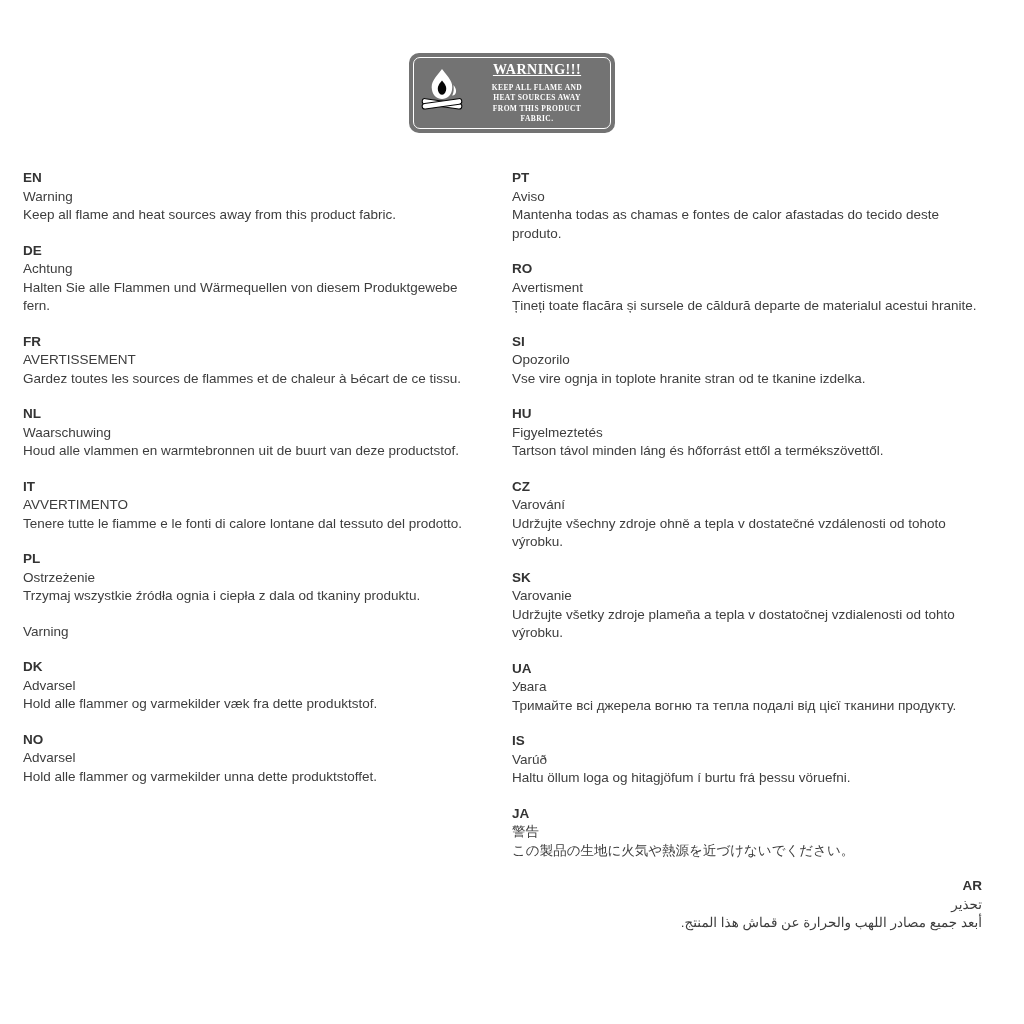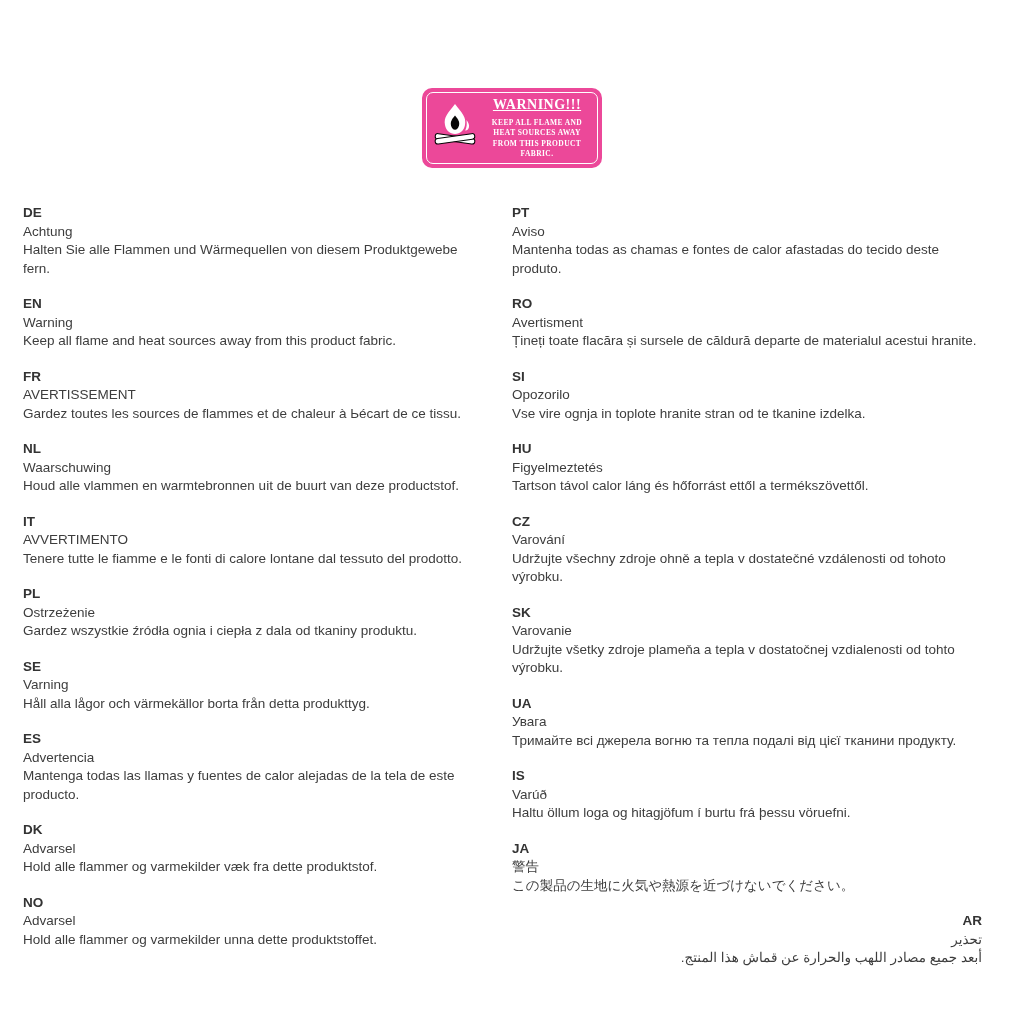--- a/index.html
+++ b/index.html
@@ -7,23 +7,23 @@
   body {
     font-family: "Liberation Sans", sans-serif;
     color: #3d3d3d;
     position: relative;
     height: 1024px;
     overflow: hidden;
   }
 
   
   .badge-wrap {
-    width: 180px;
-    margin: 88px auto 36px auto;
-    background: #ec4899;
+    width: 206px;
+    margin: 53px auto 36px auto;
+    background: #737373;
     border-radius: 10px;
     padding: 4px;
   }
   .badge-inner {
     border: 1px solid #ffffff;
     border-radius: 7px;
     height: 72px;
     display: flex;
     align-items: center;
     padding: 4px 6px 4px 4px;
@@ -95,58 +95,51 @@
       <div class="badge-line">FROM THIS PRODUCT</div>
       <div class="badge-line">FABRIC.</div>
     </div>
   </div>
 </div>
 
 <div class="columns">
 
   <div class="col">
     <div class="entry">
+      <div class="code">EN</div>
+      <div class="title">Warning</div>
+      <div class="btext">Keep all flame and heat sources away from this product fabric.</div>
+    </div>
+    <div class="entry">
       <div class="code">DE</div>
       <div class="title">Achtung</div>
       <div class="btext">Halten Sie alle Flammen und Wärmequellen von diesem Produktgewebe fern.</div>
     </div>
     <div class="entry">
-      <div class="code">EN</div>
-      <div class="title">Warning</div>
-      <div class="btext">Keep all flame and heat sources away from this product fabric.</div>
-    </div>
-    <div class="entry">
       <div class="code">FR</div>
       <div class="title">AVERTISSEMENT</div>
       <div class="btext">Gardez toutes les sources de flammes et de chaleur à Ьécart de ce tissu.</div>
     </div>
     <div class="entry">
       <div class="code">NL</div>
       <div class="title">Waarschuwing</div>
       <div class="btext">Houd alle vlammen en warmtebronnen uit de buurt van deze productstof.</div>
     </div>
     <div class="entry">
       <div class="code">IT</div>
       <div class="title">AVVERTIMENTO</div>
       <div class="btext">Tenere tutte le fiamme e le fonti di calore lontane dal tessuto del prodotto.</div>
     </div>
     <div class="entry">
       <div class="code">PL</div>
       <div class="title">Ostrzeżenie</div>
-      <div class="btext">Gardez wszystkie źródła ognia i ciepła z dala od tkaniny produktu.</div>
-    </div>
-    <div class="entry">
-      <div class="code">SE</div>
+      <div class="btext">Trzymaj wszystkie źródła ognia i ciepła z dala od tkaniny produktu.</div>
+    </div>
+    <div class="entry">
       <div class="title">Varning</div>
-      <div class="btext">Håll alla lågor och värmekällor borta från detta produkttyg.</div>
-    </div>
-    <div class="entry">
-      <div class="code">ES</div>
-      <div class="title">Advertencia</div>
-      <div class="btext">Mantenga todas las llamas y fuentes de calor alejadas de la tela de este producto.</div>
     </div>
     <div class="entry">
       <div class="code">DK</div>
       <div class="title">Advarsel</div>
       <div class="btext">Hold alle flammer og varmekilder væk fra dette produktstof.</div>
     </div>
     <div class="entry">
       <div class="code">NO</div>
       <div class="title">Advarsel</div>
       <div class="btext">Hold alle flammer og varmekilder unna dette produktstoffet.</div>
@@ -165,21 +158,21 @@
       <div class="btext">Țineți toate flacăra și sursele de căldură departe de materialul acestui hranite.</div>
     </div>
     <div class="entry">
       <div class="code">SI</div>
       <div class="title">Opozorilo</div>
       <div class="btext">Vse vire ognja in toplote hranite stran od te tkanine izdelka.</div>
     </div>
     <div class="entry">
       <div class="code">HU</div>
       <div class="title">Figyelmeztetés</div>
-      <div class="btext">Tartson távol calor láng és hőforrást ettől a termékszövettől.</div>
+      <div class="btext">Tartson távol minden láng és hőforrást ettől a termékszövettől.</div>
     </div>
     <div class="entry">
       <div class="code">CZ</div>
       <div class="title">Varování</div>
       <div class="btext">Udržujte všechny zdroje ohně a tepla v dostatečné vzdálenosti od tohoto výrobku.</div>
     </div>
     <div class="entry">
       <div class="code">SK</div>
       <div class="title">Varovanie</div>
       <div class="btext">Udržujte všetky zdroje plameňa a tepla v dostatočnej vzdialenosti od tohto výrobku.</div>

